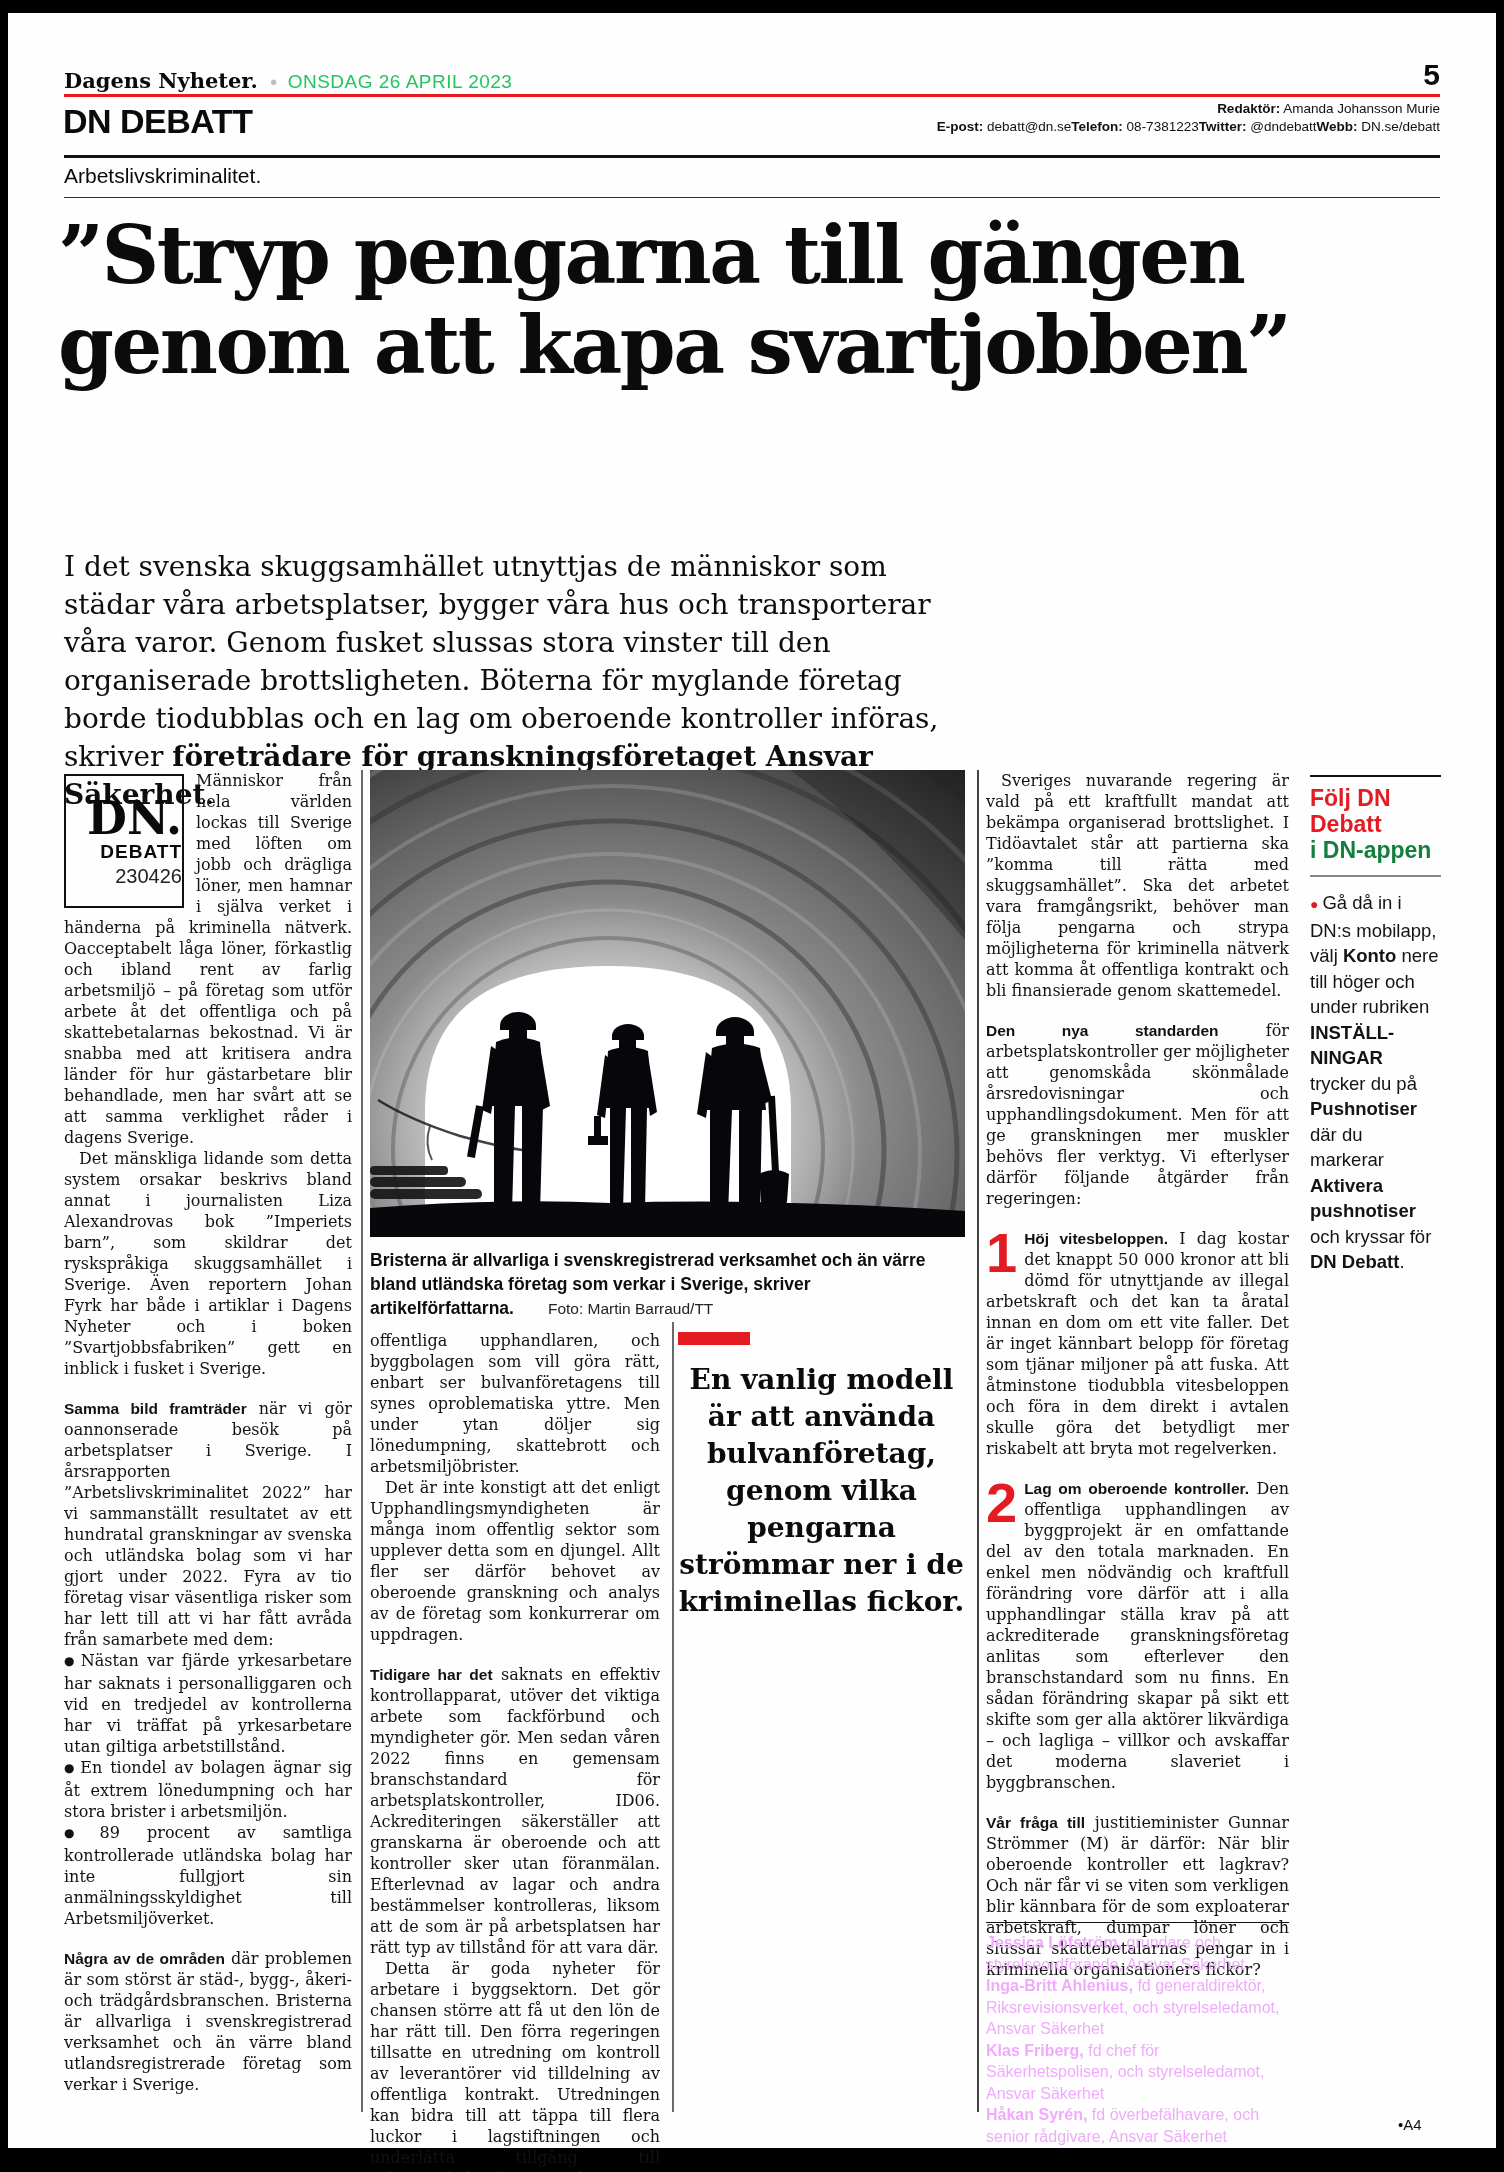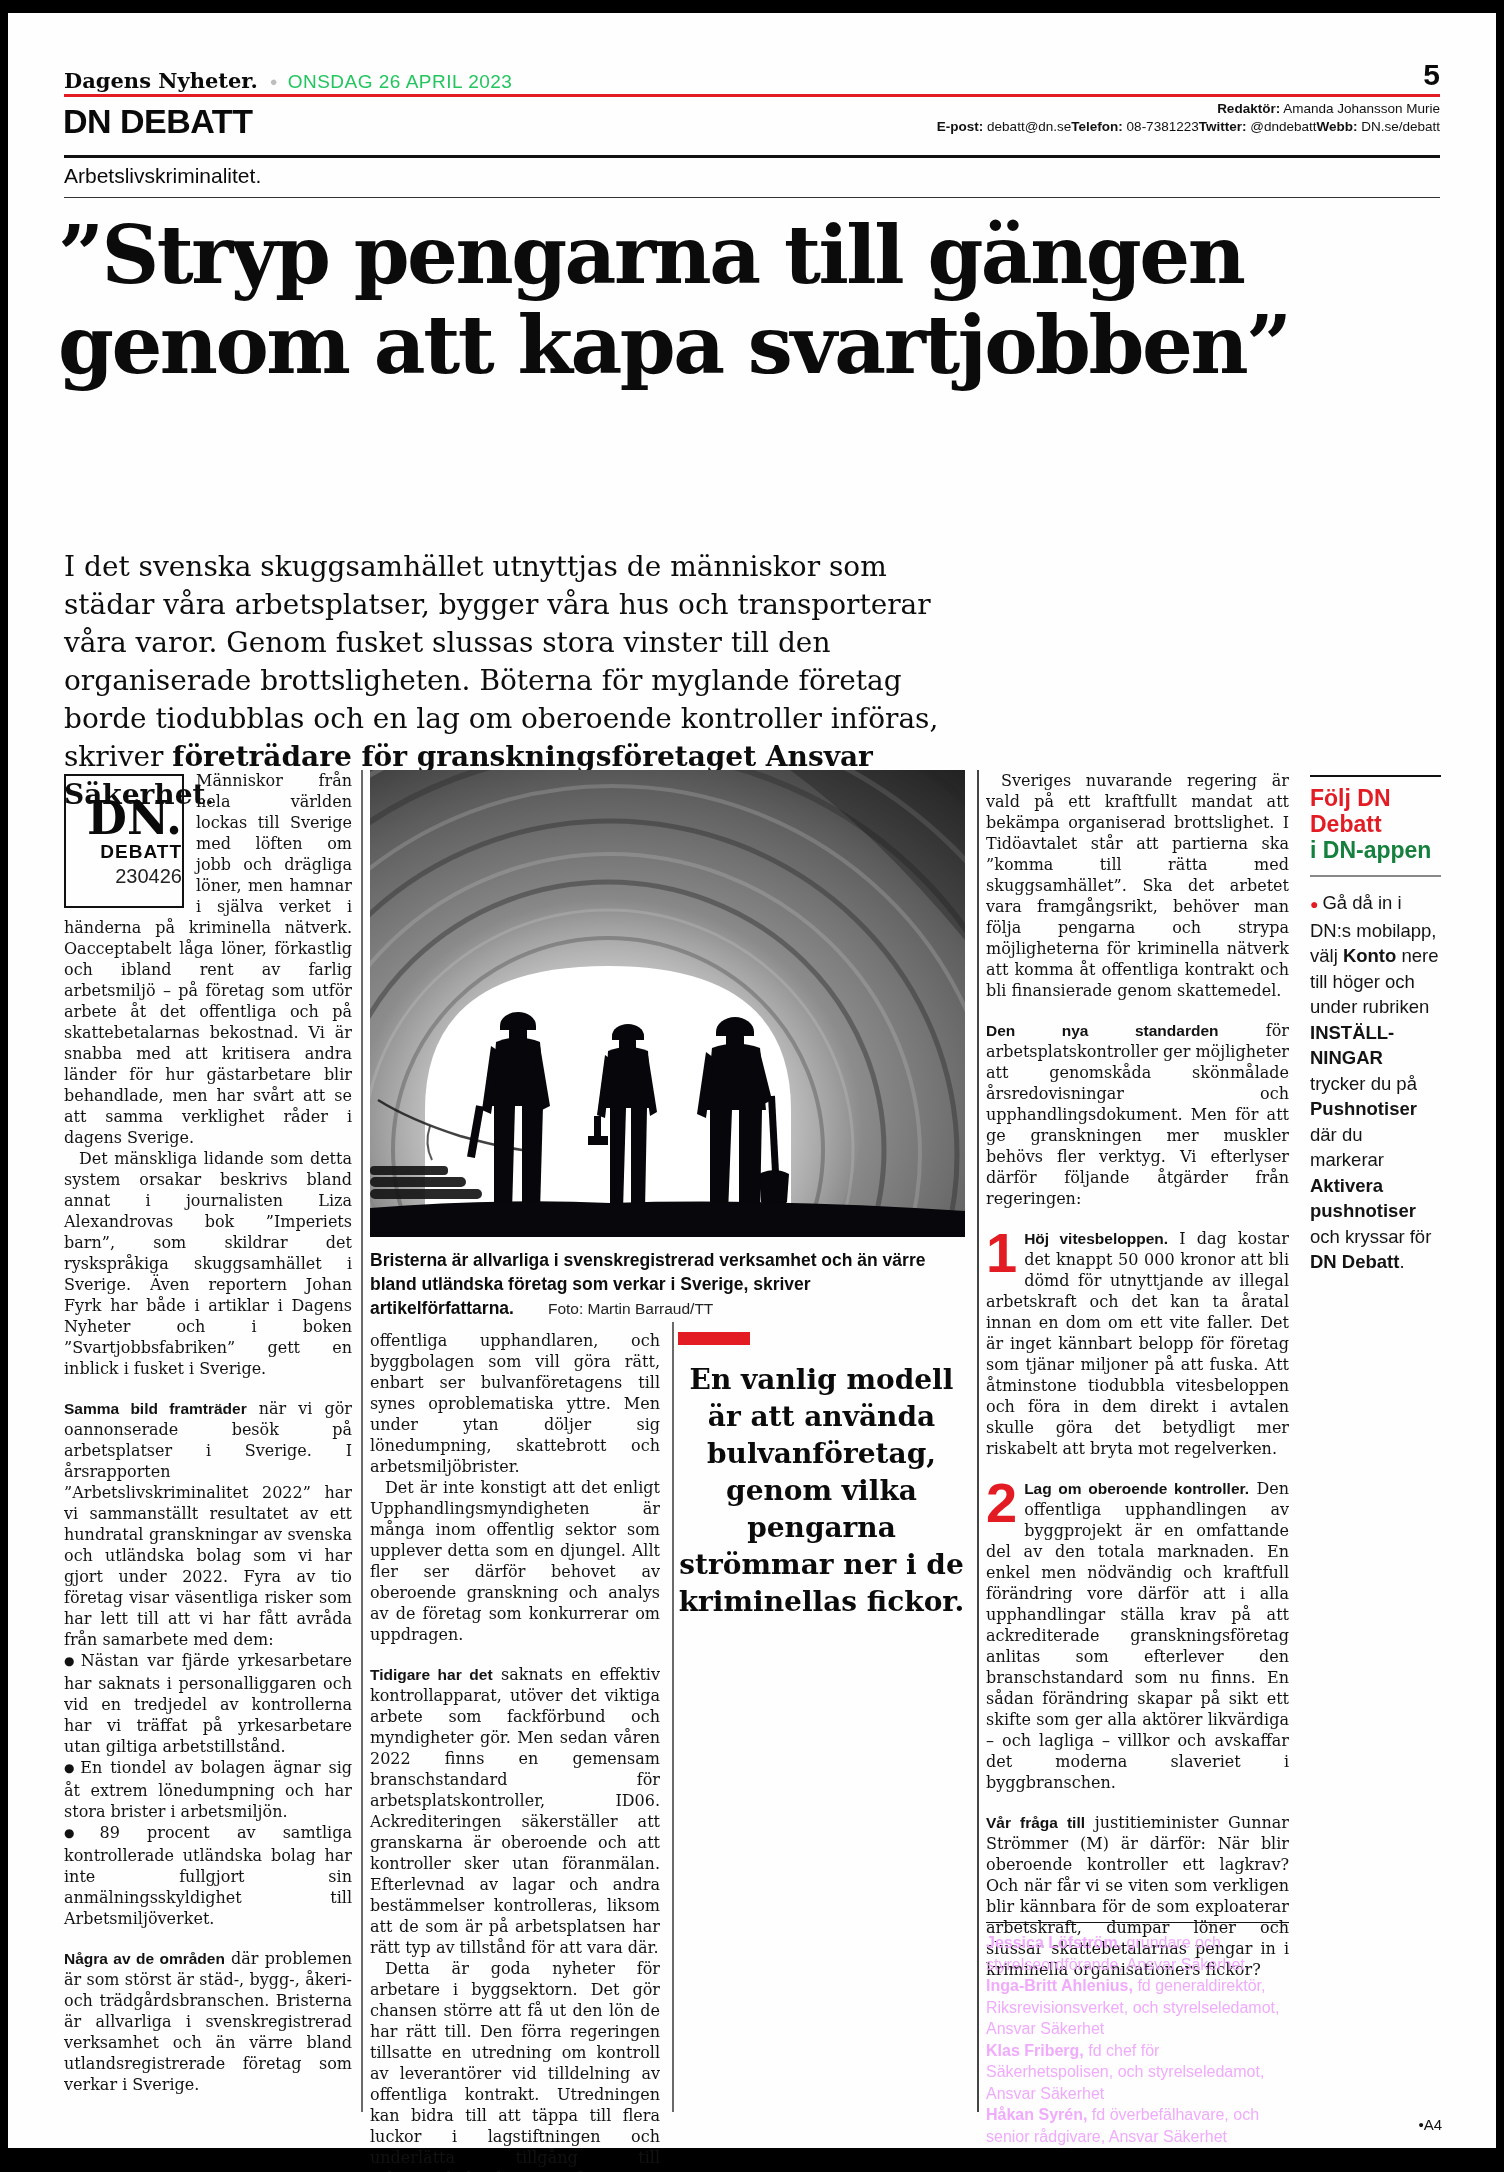--- a/index.html
+++ b/index.html
@@ -94,21 +94,21 @@
   .sb-body .b { font-weight:700; }
   .red-dot { color:#e31b23; font-size:14px; margin-right:4px; }
   .sb-p2 { margin-top:2px; }
 
   
   .vrule { width:1.5px; background:#6a6a6a; }
   .vr1 { left:361px; top:770px; height:1342px; }
   .vr2 { left:672px; top:1322px; height:790px; }
   .vr3 { left:977px; top:770px; height:1342px; background:#444; }
 
-  .foot-mark { left:1398px; top:2116px; width:44px; text-align:right;
+  .foot-mark { left:1398px; top:2116px; width:44px; text-align:left;
                font-family:"Liberation Sans", sans-serif; font-size:15px; color:#111; }
 </style>
 </head>
 <body>
 
 <div class="page">
   <div class="sheet"></div>
 
   <div class="abs masthead-row">
     <span class="paper-name">Dagens Nyheter.</span><span class="grey-dot">●</span><span class="date">ONSDAG 26 APRIL 2023</span>

